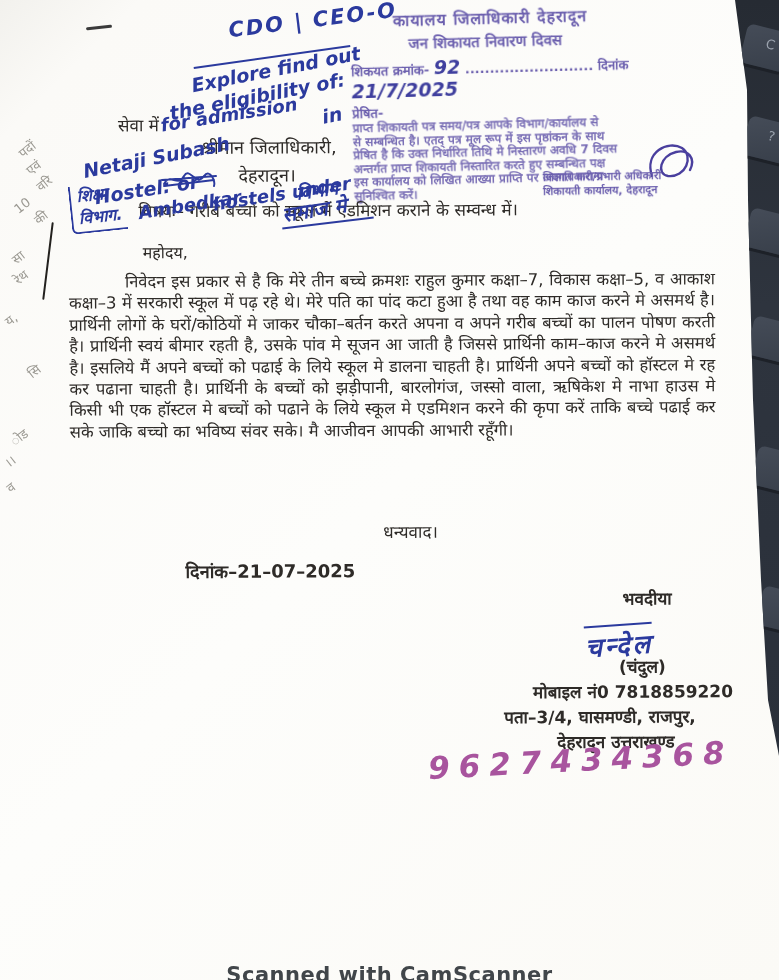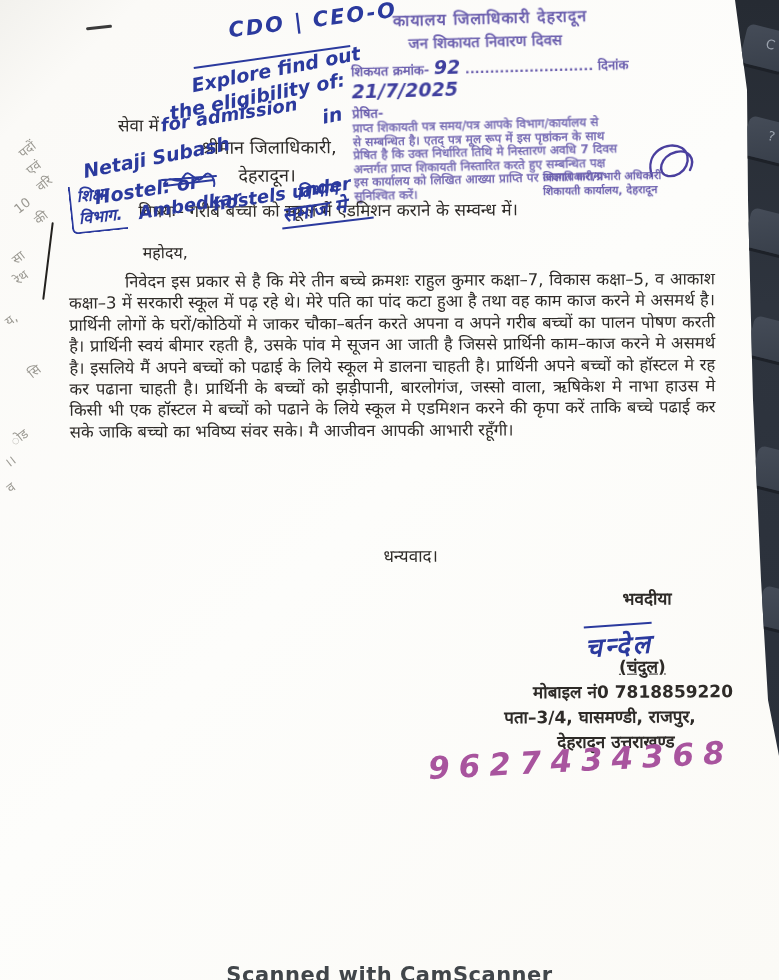--- a/index.html
+++ b/index.html
@@ -55,24 +55,24 @@
   
   .purple-phone{position:absolute;left:428px;top:742px;color:#a8549e;font-size:31px;font-style:italic;font-weight:bold;letter-spacing:9px;transform:rotate(-3deg);}
   
   .letter{position:absolute;left:0;top:0;width:779px;height:980px;transform:rotate(-.3deg);}
   .seva{left:120px;top:112px;font-size:17px;}
   .recipient1{left:203px;top:134px;font-size:18px;}
   .recipient2{left:240px;top:162px;font-size:18px;}
   .subject{left:140px;top:198px;font-size:17px;width:580px;}
   .salutation{left:144px;top:240px;font-size:16px;}
   .bodytext{left:70px;top:270px;width:646px;font-size:16.5px;line-height:21.4px;text-align:justify;text-indent:56px;}
-  .thanks{left:383px;top:544px;font-size:17px;}
+  .thanks{left:383px;top:520px;font-size:17px;}
   .dateline{left:185px;top:558px;font-size:18px;font-weight:bold;}
   .closing{left:622px;top:588px;font-size:17px;font-weight:bold;}
-  .signatory{left:618px;top:656px;font-size:17px;font-weight:bold;text-decoration:underline;}
+  .signatory{left:618px;top:656px;font-size:17px;font-weight:bold;}
   .mobile{left:532px;top:681px;font-size:17px;font-weight:bold;}
   .address1{left:503px;top:706px;font-size:17px;font-weight:bold;}
   .address2{left:556px;top:731px;font-size:17px;font-weight:bold;}
   
   .camscanner{position:absolute;left:0;top:963px;width:779px;text-align:center;font-size:21px;font-weight:bold;color:#41464a;letter-spacing:.5px;}
   svg{display:block;}
 </style>
 </head>
 <body>
 
@@ -135,20 +135,21 @@
   </div>
 
   <div class="letter">
     <div class="abs seva">सेवा में</div>
     <div class="abs recipient1">श्रीमान जिलाधिकारी,</div>
     <div class="abs recipient2">देहरादून।</div>
     <div class="abs subject">विषयः– गरीब बच्चों को स्कूल में एडमिशन कराने के सम्वन्ध में।</div>
     <div class="abs salutation">महोदय,</div>
     <div class="abs bodytext">निवेदन इस प्रकार से है कि मेरे तीन बच्चे क्रमशः राहुल कुमार कक्षा–7, विकास कक्षा–5, व आकाश कक्षा–3 में सरकारी स्कूल में पढ़ रहे थे। मेरे पति का पांद कटा हुआ है तथा वह काम काज करने मे असमर्थ है। प्रार्थिनी लोगों के घरों/कोठियों मे जाकर चौका–बर्तन करते अपना व अपने गरीब बच्चों का पालन पोषण करती है। प्रार्थिनी स्वयं बीमार रहती है, उसके पांव मे सूजन आ जाती है जिससे प्रार्थिनी काम–काज करने मे असमर्थ है। इसलिये मैं अपने बच्चों को पढाई के लिये स्कूल मे डालना चाहती है। प्रार्थिनी अपने बच्चों को हॉस्टल मे रह कर पढाना चाहती है। प्रार्थिनी के बच्चों को झड़ीपानी, बारलोगंज, जस्सो वाला, ऋषिकेश मे नाभा हाउस मे किसी भी एक हॉस्टल मे बच्चों को पढाने के लिये स्कूल मे एडमिशन करने की कृपा करें ताकि बच्चे पढाई कर सके जाकि बच्चो का भविष्य संवर सके। मै आजीवन आपकी आभारी रहूँगी।</div>
     <div class="abs thanks">धन्यवाद।</div>
+    <div class="abs dateline">दिनांक–21–07–2025</div>
     <div class="abs closing">भवदीया</div>
     <div class="abs signatory">(चंदुल)</div>
     <div class="abs mobile">मोबाइल नं0 7818859220</div>
     <div class="abs address1">पता–3/4, घासमण्डी, राजपुर,</div>
     <div class="abs address2">देहरादून उत्तराखण्ड</div>
   </div>
 
   <div class="pen cdo">CDO | CEO-O</div>
   <div class="cdo-underline"></div>
   <div class="pen explore1">Explore find out</div>

